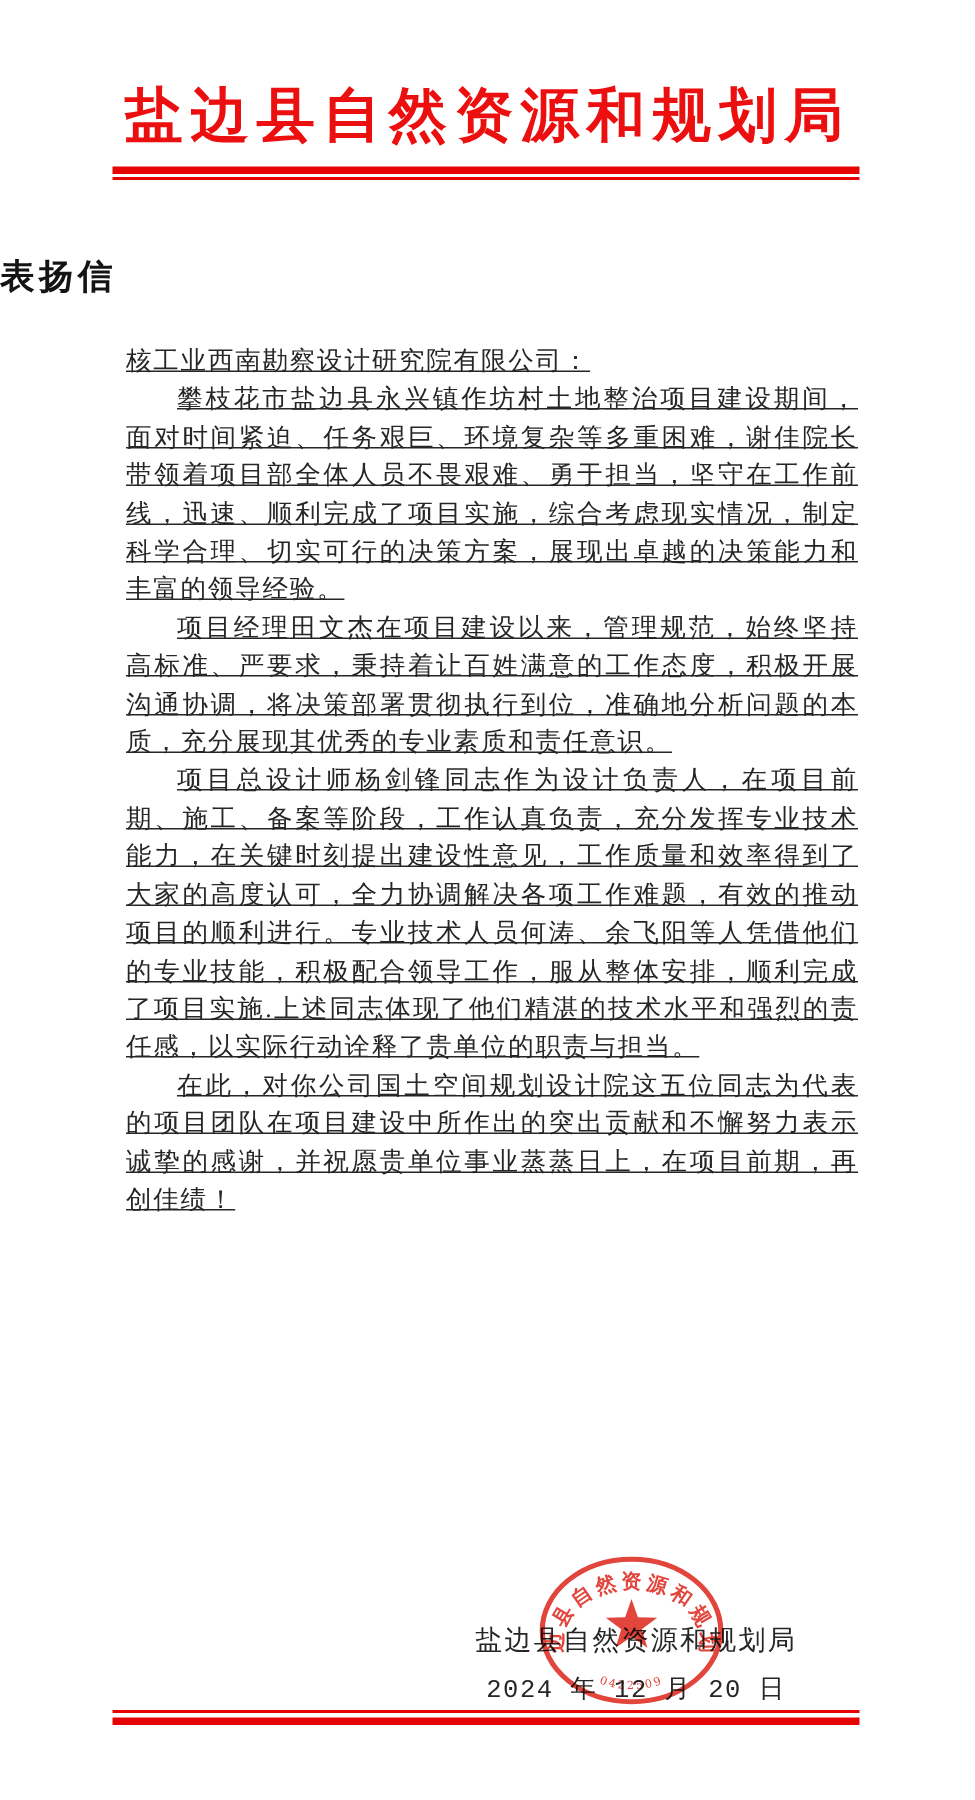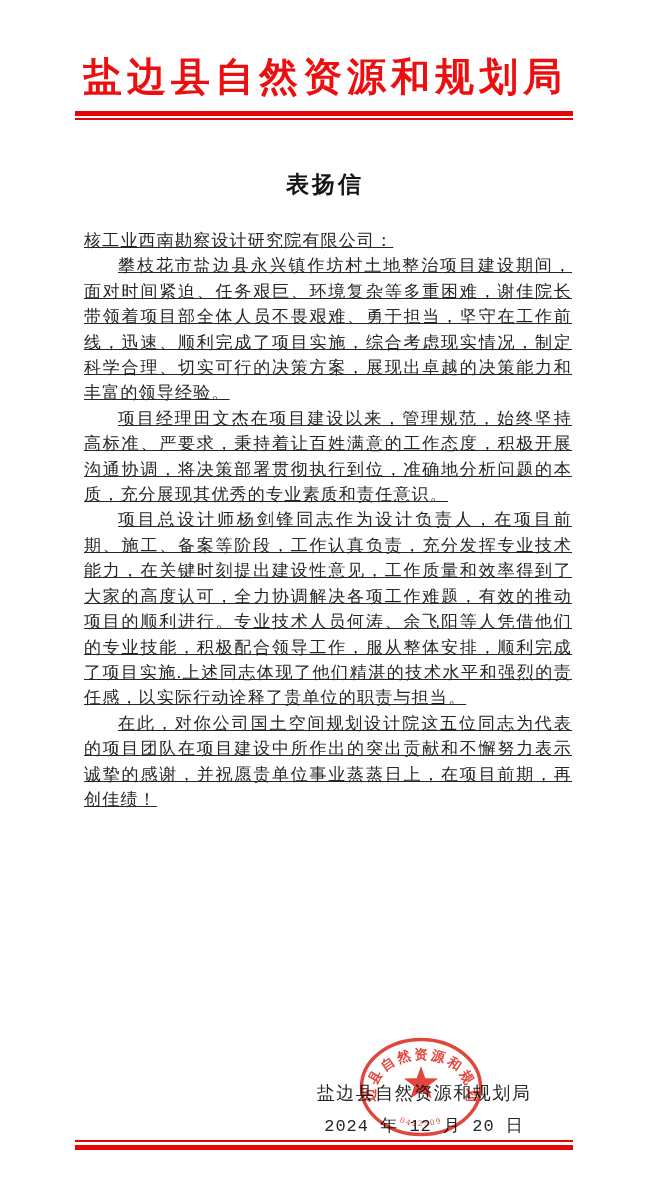--- a/index.html
+++ b/index.html
@@ -16,21 +16,21 @@
     white-space:nowrap;
   }
   .rule-top{
     position:absolute;top:111px;left:75px;width:498px;height:9px;
     box-sizing:content-box;
     border-top:5px solid #e60505;border-bottom:2px solid #e60505;
     height:2px;
   }
   .doc-title{
     position:absolute;top:169px;left:0;width:650px;
-    text-align:center;font-size:23px;font-weight:bold;letter-spacing:3px;
+    font-size:23px;font-weight:bold;letter-spacing:3px;
     color:#141414;
   }
   .letter-body{
     position:absolute;top:228px;left:84px;width:488px;
     font-size:17px;line-height:25.4px;letter-spacing:1.2px;
     text-align:justify;
   }
   .letter-body p{margin:0;text-indent:2em;text-decoration:underline;}
   .letter-body p.salutation{text-indent:0;}
   .signature-block{

